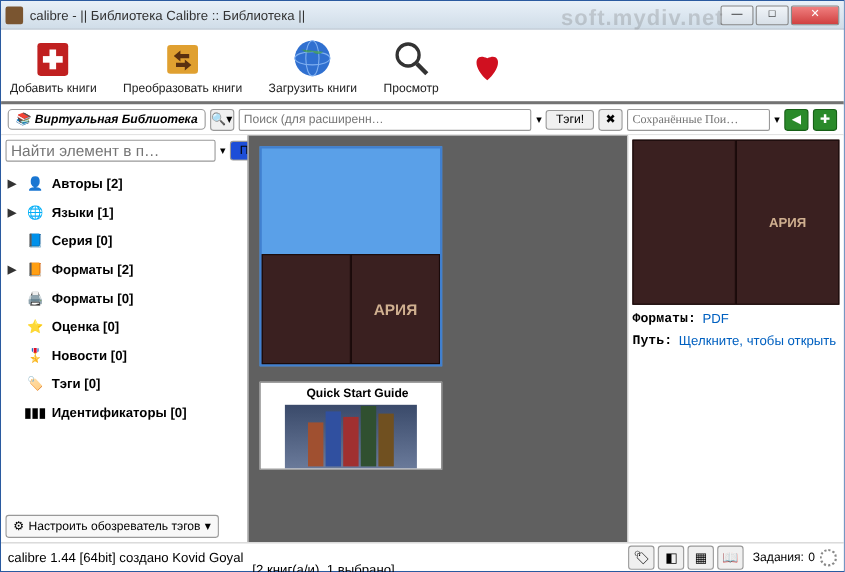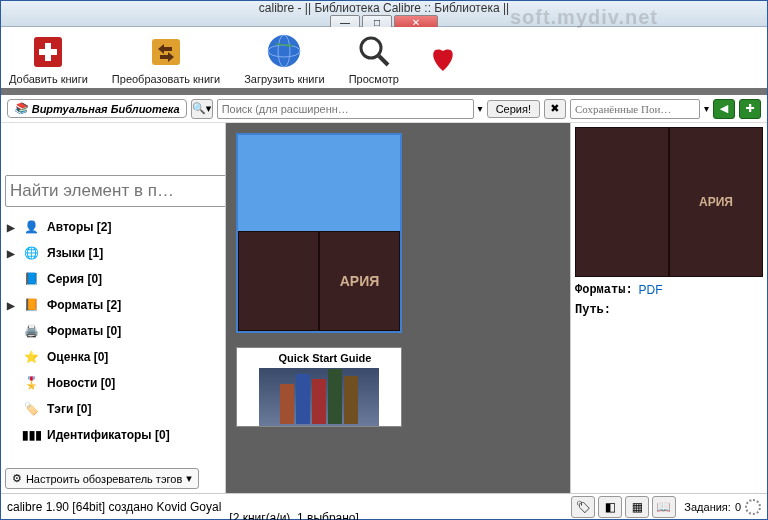--- a/index.html
+++ b/index.html
@@ -1,40 +1,40 @@
 <!DOCTYPE html>
 <html><head>
 <meta charset="utf-8">
 <style>
 * { box-sizing: border-box; margin: 0; padding: 0; font-family: Tahoma, Arial, sans-serif; }
 body { width: 768px; height: 520px; overflow: hidden; background: #fff; }
 .window { width: 768px; height: 520px; border: 1px solid #2a5aa0; display: flex; flex-direction: column; }
-.titlebar { height: 26px; background: linear-gradient(#e8f0f8,#d0dde8); display: flex; align-items: center; padding: 0 4px; border-bottom: 1px solid #a0b0c0; flex-direction: column; }
+.titlebar { height: 26px; background: linear-gradient(#e8f0f8,#d0dde8); display: flex; align-items: center; padding: 0 4px; border-bottom: 1px solid #a0b0c0; }
 .titlebar-icon { width: 16px; height: 16px; background: #7a5530; border-radius: 2px; margin-right: 6px; }
 .titlebar-text { flex: 1; font-size: 12px; color: #333; }
 .win-controls { display: flex; gap: 2px; }
 .win-btn { width: 30px; height: 18px; border: 1px solid #888; border-radius: 2px; font-size: 10px; text-align: center; line-height: 14px; cursor: pointer; }
 .win-min, .win-max { background: linear-gradient(#f0f4f8,#d8e0e8); }
 .win-close { background: linear-gradient(#f08080,#d04040); color: #fff; width: 44px; }
-.toolbar { height: 68px; background: #fff; display: flex; align-items: center; padding: 4px 8px; gap: 24px; border-bottom: 7px solid #737373; }
+.toolbar { height: 68px; background: #fff; display: flex; align-items: center; padding: 4px 8px; gap: 24px; border-bottom: 3px solid #737373; }
 .tool-item { display: flex; flex-direction: column; align-items: center; cursor: pointer; font-size: 11px; color: #222; }
 .tool-icon { width: 40px; height: 40px; display: flex; align-items: center; justify-content: center; margin-bottom: 2px; }
 .secondary-bar { height: 28px; background: #fff; display: flex; align-items: center; padding: 2px 6px; gap: 4px; border-bottom: 1px solid #ddd; }
 .vlib-btn { display: flex; align-items: center; gap: 4px; border: 1px solid #999; border-radius: 4px; padding: 2px 6px; font-size: 11px; font-style: italic; font-weight: bold; background: #fff; cursor: pointer; }
 .lib-badge { background: #ffff00; border: 1px solid #999; border-radius: 3px; padding: 2px 6px; font-size: 11px; font-style: italic; display: flex; align-items: center; gap: 3px; cursor: pointer; }
 .red-dot { width: 12px; height: 10px; background: #d00; border-radius: 2px; }
 .small-btn { width: 22px; height: 20px; border: 1px solid #999; border-radius: 3px; background: #f0f0f0; cursor: pointer; display: flex; align-items: center; justify-content: center; font-size: 11px; }
 .search-box { flex: 1; height: 20px; border: 1px solid #999; border-radius: 2px; padding: 0 4px; font-size: 11px; color: #666; }
 .go-btn { border: 1px solid #999; border-radius: 3px; padding: 2px 8px; font-size: 11px; background: #f0f0f0; cursor: pointer; }
 .saved-search { width: 130px; height: 20px; border: 1px solid #999; border-radius: 2px; padding: 0 4px; font-size: 11px; color: #666; font-family: Liberation Serif, serif; }
 .green-btn { width: 22px; height: 20px; background: #2a8a2a; border: 1px solid #176017; border-radius: 3px; color: #fff; display: flex; align-items: center; justify-content: center; font-size: 11px; cursor: pointer; }
 .main-area { flex: 1; display: flex; background: #fff; overflow: hidden; }
 .sidebar { width: 224px; display: flex; flex-direction: column; padding: 4px; gap: 2px; }
 .sb-row { display: flex; gap: 4px; align-items: center; }
-.sb-input { flex: 1; height: 32px; border: 1px solid #999; border-radius: 2px; padding: 0 4px; font-size: 17px; color: #666; margin-top: 48px; }
+.sb-input { flex: 1; height: 20px; border: 1px solid #999; border-radius: 2px; padding: 0 4px; font-size: 14px; color: #666; }
 .sb-search-btn { border: 1px solid #999; border-radius: 3px; padding: 2px 8px; font-size: 11px; background: #1d4ed8; cursor: pointer; }
 .sb-minus { width: 20px; height: 20px; border: 1px solid #999; border-radius: 10px; background: #f0f0f0; cursor: pointer; text-align: center; font-size: 11px; line-height: 18px; }
 .cat-list { margin-top: 6px; display: flex; flex-direction: column; gap: 2px; }
 .cat-item { display: flex; align-items: center; gap: 6px; padding: 3px 2px; font-size: 12px; cursor: pointer; font-weight: bold; }
 .cat-arrow { width: 10px; font-size: 10px; color: #333; }
 .cat-icon { width: 18px; height: 18px; display: flex; align-items: center; justify-content: center; }
 .tag-config { margin-top: auto; display: flex; align-items: center; gap: 4px; border: 1px solid #999; border-radius: 3px; padding: 3px 6px; font-size: 11px; background: #f8f8f8; cursor: pointer; width: fit-content; }
 .center-pane { flex: 1; background: #606060; padding: 10px; display: flex; flex-wrap: wrap; gap: 14px; align-content: flex-start; overflow: hidden; border-left: 1px solid #ccc; border-right: 1px solid #ccc; }
 .book-cover { width: 166px; height: 200px; background: #5aa0e8; border: 2px solid #4080d0; display: flex; flex-direction: column; justify-content: flex-end; cursor: pointer; }
 .cover-img { height: 100px; background: linear-gradient(90deg,#2a1a1a,#4a2a2a); display: flex; }
@@ -124,21 +124,21 @@
   </div>
 
   <div class="secondary-bar">
     <div class="vlib-btn">
       <span>📚</span>
       <span>Виртуальная Библиотека</span>
     </div>
     <div class="small-btn">🔍▾</div>
     <input class="search-box" placeholder="Поиск (для расширенн…" style="">
     <span style="font-size:10px;cursor:pointer;">▾</span>
-    <button class="go-btn">Серия!</button>
+    <button class="go-btn">Тэги!</button>
     <div class="small-btn">✖</div>
     <input class="saved-search" placeholder="Сохранённые Пои…" style="">
     <span style="font-size:10px;cursor:pointer;">▾</span>
     <div class="green-btn">◀</div>
     <div class="green-btn">✚</div>
   </div>
 
   <div class="main-area">
     <div class="sidebar">
       <div class="sb-row">
@@ -224,26 +224,27 @@
       <div class="detail-cover">
         <div class="half"></div>
         <div class="half">АРИЯ</div>
       </div>
       <div class="detail-row">
         <span class="detail-label">Форматы:</span>
         <span class="detail-link">PDF</span>
       </div>
       <div class="detail-row">
         <span class="detail-label">Путь:</span>
+        <span class="detail-link">Щелкните, чтобы открыть</span>
       </div>
     </div>
   </div>
 
   <div class="statusbar">
-    <span class="status-left">calibre 1.90 [64bit] создано Kovid Goyal</span>
+    <span class="status-left">calibre 1.44 [64bit] создано Kovid Goyal</span>
     <span class="status-center">[2 книг(а/и), 1 выбрано]</span>
     <div class="view-btns">
       <div class="view-btn">🏷</div>
       <div class="view-btn">◧</div>
       <div class="view-btn">▦</div>
       <div class="view-btn">📖</div>
     </div>
     <div class="jobs">
       <span>Задания:</span>
       <span>0</span>

